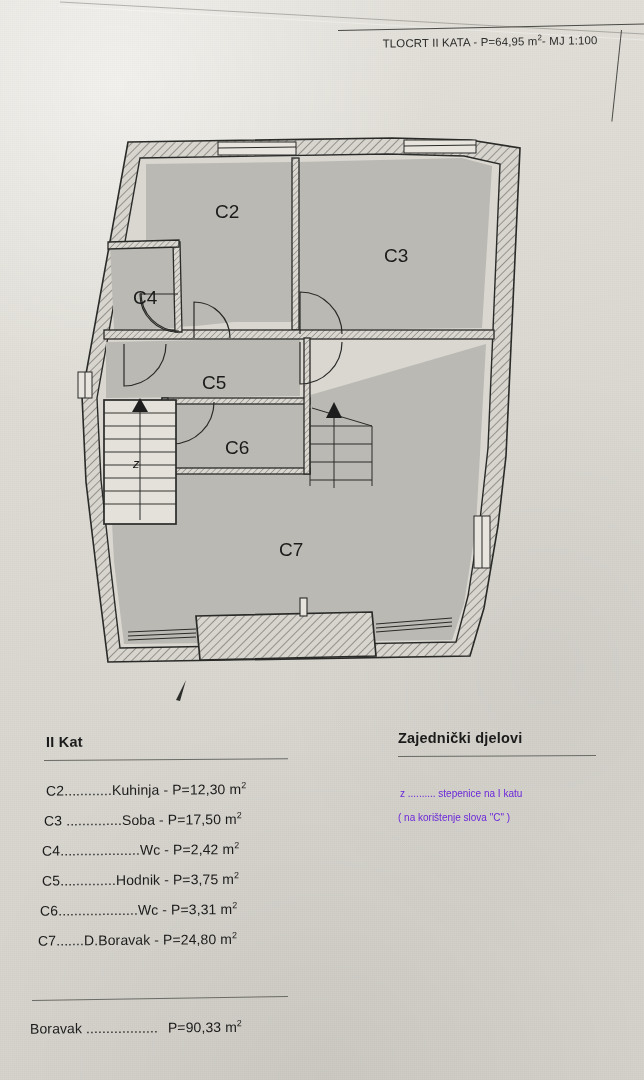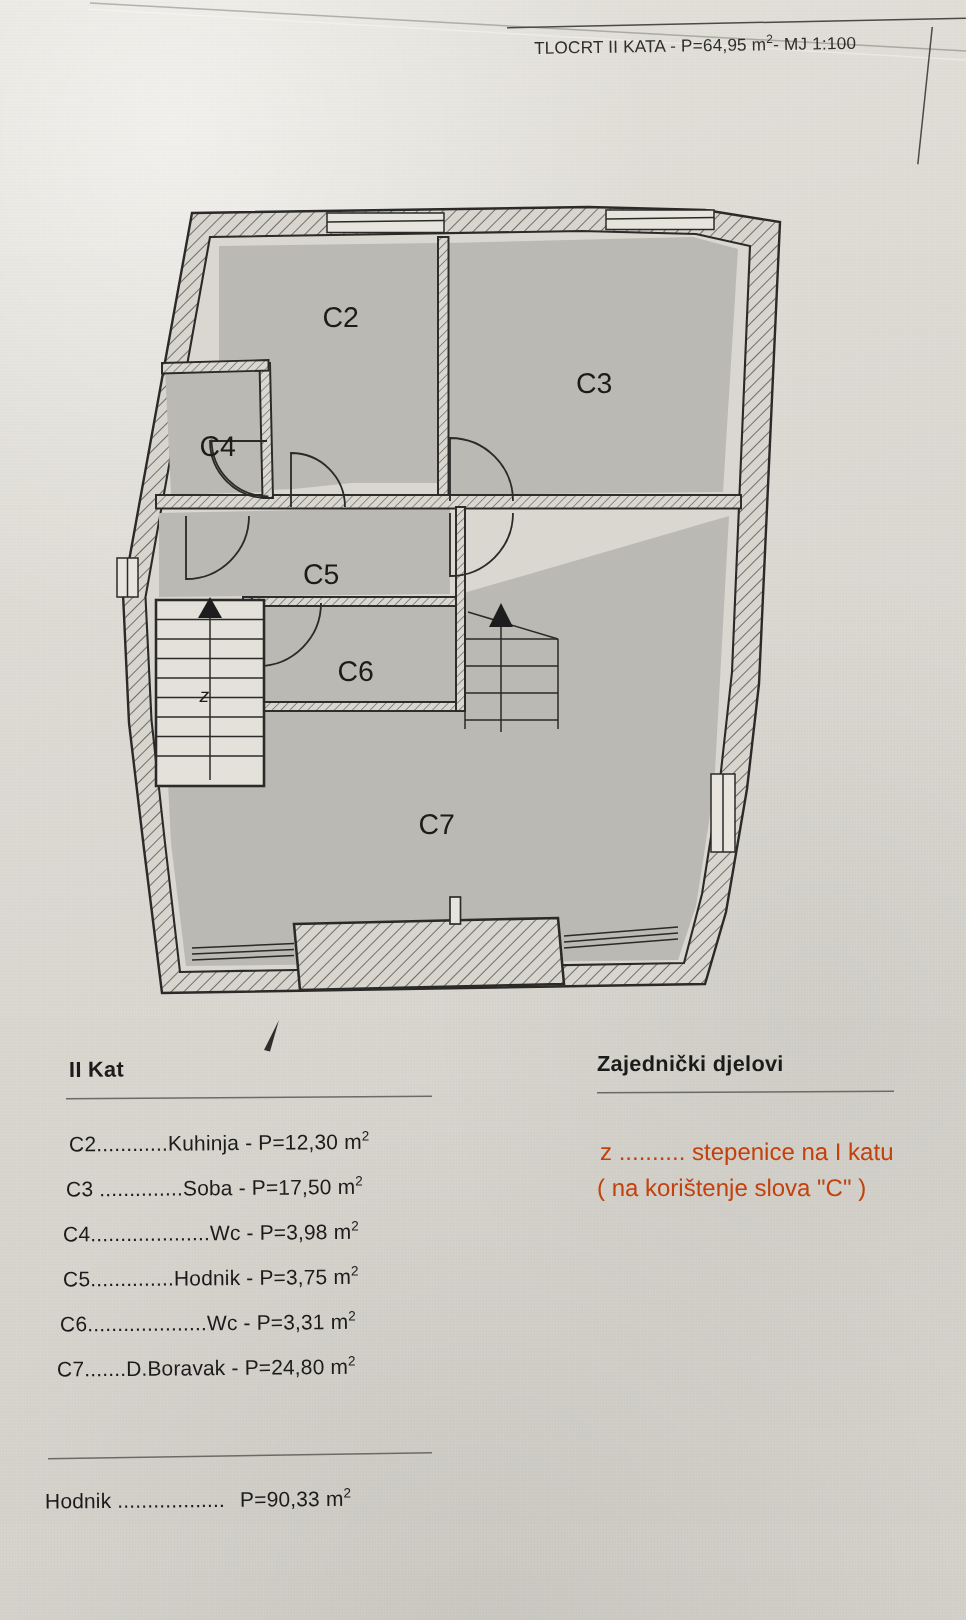--- a/index.html
+++ b/index.html
@@ -21,49 +21,49 @@
   #grain{
     position:absolute;inset:0;opacity:.5;pointer-events:none;
     background-image:
       repeating-linear-gradient(0deg, rgba(0,0,0,.018) 0 1px, rgba(255,255,255,.014) 1px 2px),
       repeating-linear-gradient(90deg, rgba(0,0,0,.015) 0 1px, rgba(255,255,255,.012) 1px 2px);
   }
   .crease{position:absolute;pointer-events:none;}
 
   
   #titleblock{
-    position:absolute;left:338px;top:4px;width:306px;height:58px;
+    position:absolute;left:338px;top:16px;width:306px;height:58px;text-align:center;
   }
   #titleblock .tb-line{position:absolute;background:#4a4a46;}
   #tb-top{left:0;top:14px;width:306px;height:1px;transform:rotate(-1.2deg);transform-origin:left center;}
   #tb-right{right:22px;top:14px;width:1px;height:92px;transform:rotate(6deg);transform-origin:top center;}
   #tb-text{
     position:absolute;left:18px;top:18px;width:268px;
     font-size:11.5px;letter-spacing:.1px;color:#2e2e2c;
     transform:rotate(-0.9deg);white-space:nowrap;
   }
   #tb-text sup{font-size:8px;vertical-align:super;}
 
   
   #plan{position:absolute;left:0;top:96px;width:644px;height:620px;}
   #plansvg{display:block;}
   .rm-label{font-family:"Liberation Sans",sans-serif;font-size:19px;fill:#1b1b1b;}
   .z-label{font-family:"Liberation Sans",sans-serif;font-size:13px;fill:#1b1b1b;font-style:italic;}
 
   
-  #legend{position:absolute;left:0;top:698px;width:560px;height:354px;}
+  #legend{position:absolute;left:0;top:726px;width:560px;height:354px;}
   .lg-head{
     position:absolute;font-size:14.5px;font-weight:bold;color:#1b1b1b;letter-spacing:.2px;
   }
   .lg-rule{position:absolute;height:1px;background:#6b6b66;}
   .lg-row{
     position:absolute;font-size:14px;color:#1b1b1b;white-space:nowrap;letter-spacing:.1px;
   }
   .lg-row sup{font-size:9px;vertical-align:super;}
-  .lg-note{position:absolute;font-size:16px;color:#c2410c;white-space:nowrap;}
+  .lg-note{position:absolute;font-size:10px;color:#6d28d9;white-space:nowrap;}
 
   
   #legend .skew{transform-origin:left center;}
 </style>
 </head>
 <body>
 
 <div id="paper"></div>
 <div id="grain"></div>
 
@@ -243,38 +243,38 @@
 
   <div class="lg-row skew" style="left:46px;top:56px;transform:rotate(-0.5deg);">
     <span>C2</span><span>............</span><span>Kuhinja - P=12,30 m</span><sup>2</sup>
   </div>
 
   <div class="lg-row skew" style="left:44px;top:86px;transform:rotate(-0.5deg);">
     <span>C3</span><span> ..............</span><span>Soba - P=17,50 m</span><sup>2</sup>
   </div>
 
   <div class="lg-row skew" style="left:42px;top:116px;transform:rotate(-0.5deg);">
-    <span>C4</span><span>....................</span><span>Wc - P=3,98 m</span><sup>2</sup>
+    <span>C4</span><span>....................</span><span>Wc - P=2,42 m</span><sup>2</sup>
   </div>
 
   <div class="lg-row skew" style="left:42px;top:146px;transform:rotate(-0.5deg);">
     <span>C5</span><span>..............</span><span>Hodnik - P=3,75 m</span><sup>2</sup>
   </div>
 
   <div class="lg-row skew" style="left:40px;top:176px;transform:rotate(-0.5deg);">
     <span>C6</span><span>....................</span><span>Wc - P=3,31 m</span><sup>2</sup>
   </div>
 
   <div class="lg-row skew" style="left:38px;top:206px;transform:rotate(-0.5deg);">
     <span>C7</span><span>.......</span><span>D.Boravak - P=24,80 m</span><sup>2</sup>
   </div>
 
   <div class="lg-rule" style="left:32px;top:274px;width:256px;transform:rotate(-0.9deg);transform-origin:left center;"></div>
 
   <div class="lg-row skew" style="left:30px;top:294px;transform:rotate(-0.5deg);">
-    <span>Hodnik</span><span> ..................</span><span style="display:inline-block;width:10px"></span><span>P=90,33 m</span><sup>2</sup>
+    <span>Boravak</span><span> ..................</span><span style="display:inline-block;width:10px"></span><span>P=90,33 m</span><sup>2</sup>
   </div>
 
   <div class="lg-head" style="left:398px;top:4px;">Zajednički djelovi</div>
   <div class="lg-rule" style="left:398px;top:30px;width:198px;transform:rotate(-0.3deg);transform-origin:left center;"></div>
   <div class="lg-note" style="left:400px;top:62px;">z .......... stepenice na I katu</div>
   <div class="lg-note" style="left:398px;top:86px;">( na korištenje slova "C" )</div>
 </div>
 
 </body></html>

